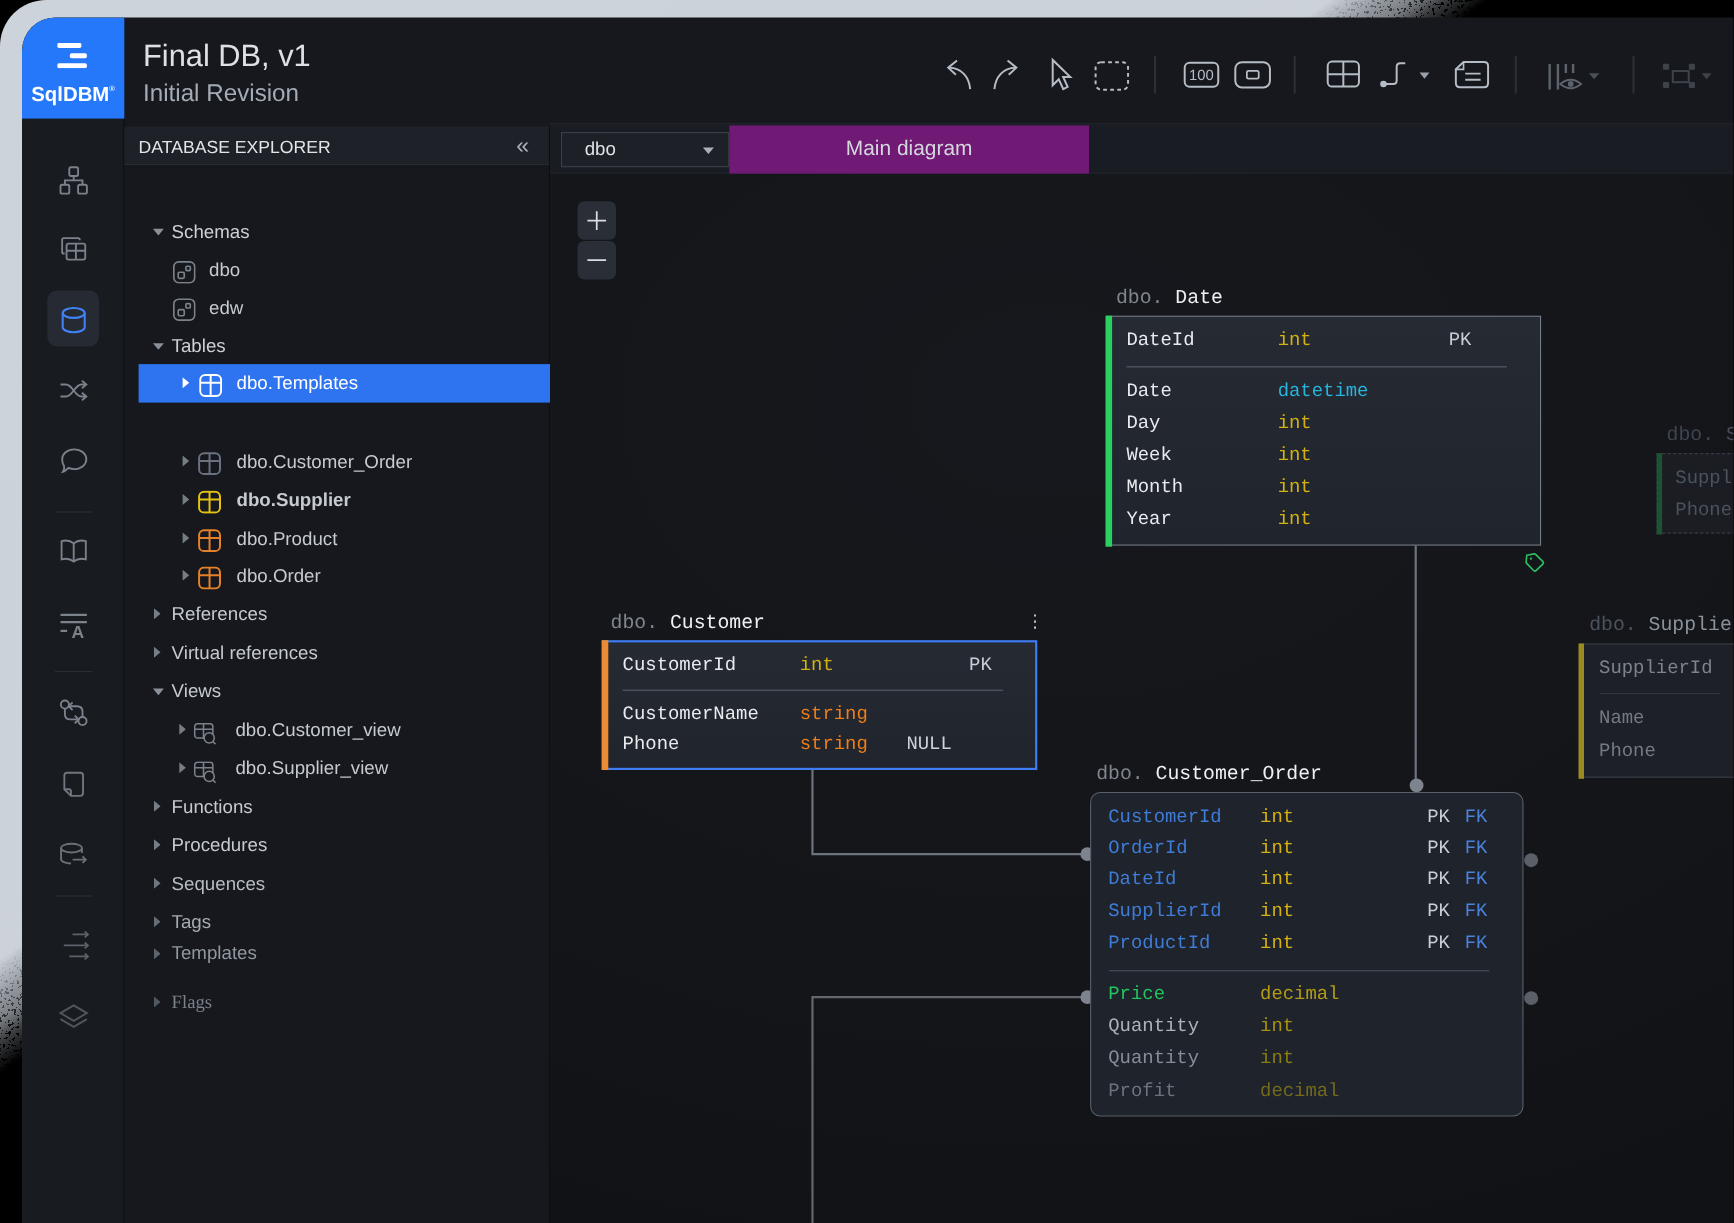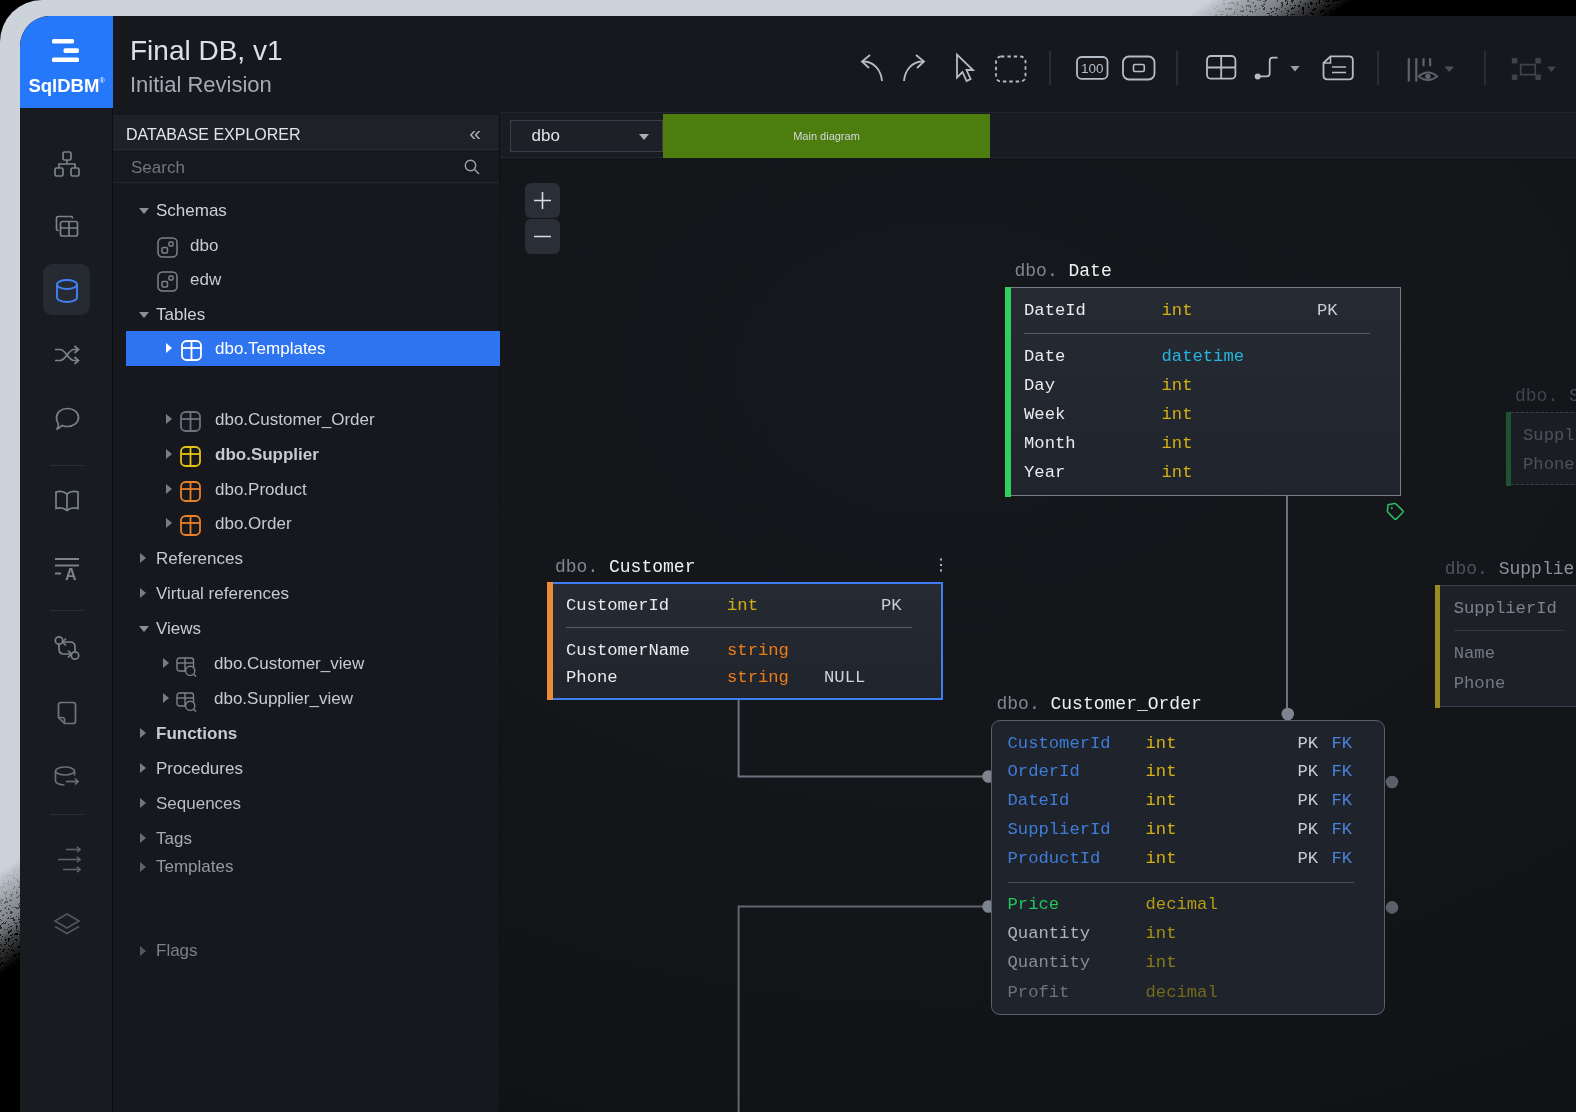--- a/index.html
+++ b/index.html
@@ -47,22 +47,22 @@
   .trow .ic { position:absolute; top:7px; }
   .trow .lbl { position:absolute; top:0; white-space:nowrap; }
   .selrow { background:#2e74f0; color:#fff; }
   
   .tabbar { position:absolute; left:480px; top:96px; width:1076px; height:46px;
             background:#191c22; border-top:1px solid #23262d; border-bottom:1px solid #23262d; }
   .seldbo { position:absolute; left:9.5px; top:7px; width:153px; height:32px; background:#1d2026;
             border:1px solid #3a404b; color:#dfe3e8; font-size:17px; line-height:30px; padding-left:21px; }
   .seldbo .dcar { position:absolute; right:13px; top:13px; width:0; height:0;
             border-left:5.5px solid transparent; border-right:5.5px solid transparent; border-top:6.5px solid #aab0ba; }
-  .activetab { position:absolute; left:163px; top:1px; width:327px; height:44px; background:#4d7c0f;
-            color:#d4d8de; font-size:11px; line-height:44px; text-align:center; }
+  .activetab { position:absolute; left:163px; top:1px; width:327px; height:44px; background:#701a75;
+            color:#d4d8de; font-size:19px; line-height:44px; text-align:center; }
   
   .canvas { position:absolute; left:480px; top:142px; width:1076px; height:954px;
             background:radial-gradient(1300px 900px at 42% 22%, #16181d 0%, #131519 60%, #101115 100%); }
   .zbtn { position:absolute; left:25px; width:35px; height:35px; background:#2a2e36; border-radius:6px;
           color:#d9dde3; text-align:center; }
   .tbl { position:absolute; border:1.5px solid #757c88; background:linear-gradient(180deg,#262a33,#20242c); }
   .ttl { position:absolute; top:-27px; left:8px; font-family:"Liberation Mono",monospace;
          font-size:18px; color:#eef0f3; white-space:nowrap; }
   .ttl .sch { color:#80868f; }
   .bar { position:absolute; left:-1.5px; top:-1.5px; bottom:-1.5px; width:6px; }
@@ -174,26 +174,20 @@
           <path d="M11,24.5 H28"></path>
           <path d="M25,21.8 L28,24.5 L25,27.2"></path>
         </svg>
       <svg class="sico" style="top:802px;" viewBox="0 0 30 30" fill="none" stroke="#51565e" stroke-width="1.7">
           <path d="M15,4 L27,11 L15,18 L3,11 Z"></path>
           <path d="M3,16.5 L15,23.5 L27,16.5"></path>
         </svg>
     </div>
     <div class="explorer" id="explorer">
       <div class="exhead">DATABASE EXPLORER<span class="excol">«</span></div>
-      <div class="search">Search
-        <svg class="mag" width="16" height="16" viewBox="0 0 16 16" fill="none" stroke="#9aa1ab" stroke-width="1.4">
-          <circle cx="6.5" cy="6.5" r="5.2"></circle>
-            <line x1="10.6" y1="10.6" x2="15" y2="15"></line>
-        </svg>
-      </div>
       <div id="tree" style="position:absolute;left:0;top:-2px;width:100%;height:100%;">
         <div class="trow" style="top:79.5px;">
             <span class="car" style="left:26px;">
               <svg width="10" height="7" viewBox="0 0 10 7">
                 <path d="M0,1 H10 L5,7 Z" fill="#8a9099"></path>
               </svg>
             </span>
             <span class="lbl" style="left:43px;color:#cdd1d7;">Schemas</span>
           </div>
         <div class="trow" style="top:114.5px;">
@@ -338,21 +332,21 @@
                 <line x1="17.6" y1="17.2" x2="20" y2="19.6"></line>
               </svg></span>
             <span class="lbl" style="left:101px;">dbo.Supplier_view</span>
           </div>
         <div class="trow" style="top:602.5px;">
             <span class="car" style="left:26px;">
               <svg width="7" height="10" viewBox="0 0 7 10">
                 <path d="M1,0 L7,5 L1,10 Z" fill="#767d87"></path>
               </svg>
             </span>
-            <span class="lbl" style="left:43px;font-weight:bold;">Functions</span>
+            <span class="lbl" style="left:43px;">Functions</span>
           </div>
         <div class="trow" style="top:637.5px;">
             <span class="car" style="left:26px;">
               <svg width="7" height="10" viewBox="0 0 7 10">
                 <path d="M1,0 L7,5 L1,10 Z" fill="#767d87"></path>
               </svg>
             </span>
             <span class="lbl" style="left:43px;">Procedures</span>
           </div>
         <div class="trow" style="top:672.5px;">
@@ -372,21 +366,21 @@
             <span class="lbl" style="left:43px;color:#a6abb4;">Tags</span>
           </div>
         <div class="trow" style="top:736px;">
             <span class="car" style="left:26px;">
               <svg width="7" height="10" viewBox="0 0 7 10">
                 <path d="M1,0 L7,5 L1,10 Z" fill="#5c636d"></path>
               </svg>
             </span>
             <span class="lbl" style="left:43px;color:#9298a1;">Templates</span>
           </div>
-        <div class="trow" style="top:820px;">
+        <div class="trow" style="top:780px;font-family:Liberation Serif, serif;">
             <span class="car" style="left:26px;">
               <svg width="7" height="10" viewBox="0 0 7 10">
                 <path d="M1,0 L7,5 L1,10 Z" fill="#525862"></path>
               </svg>
             </span>
             <span class="lbl" style="left:43px;color:#7b818b;">Flags</span>
           </div>
       </div>
     </div>
     <div class="tabbar">

